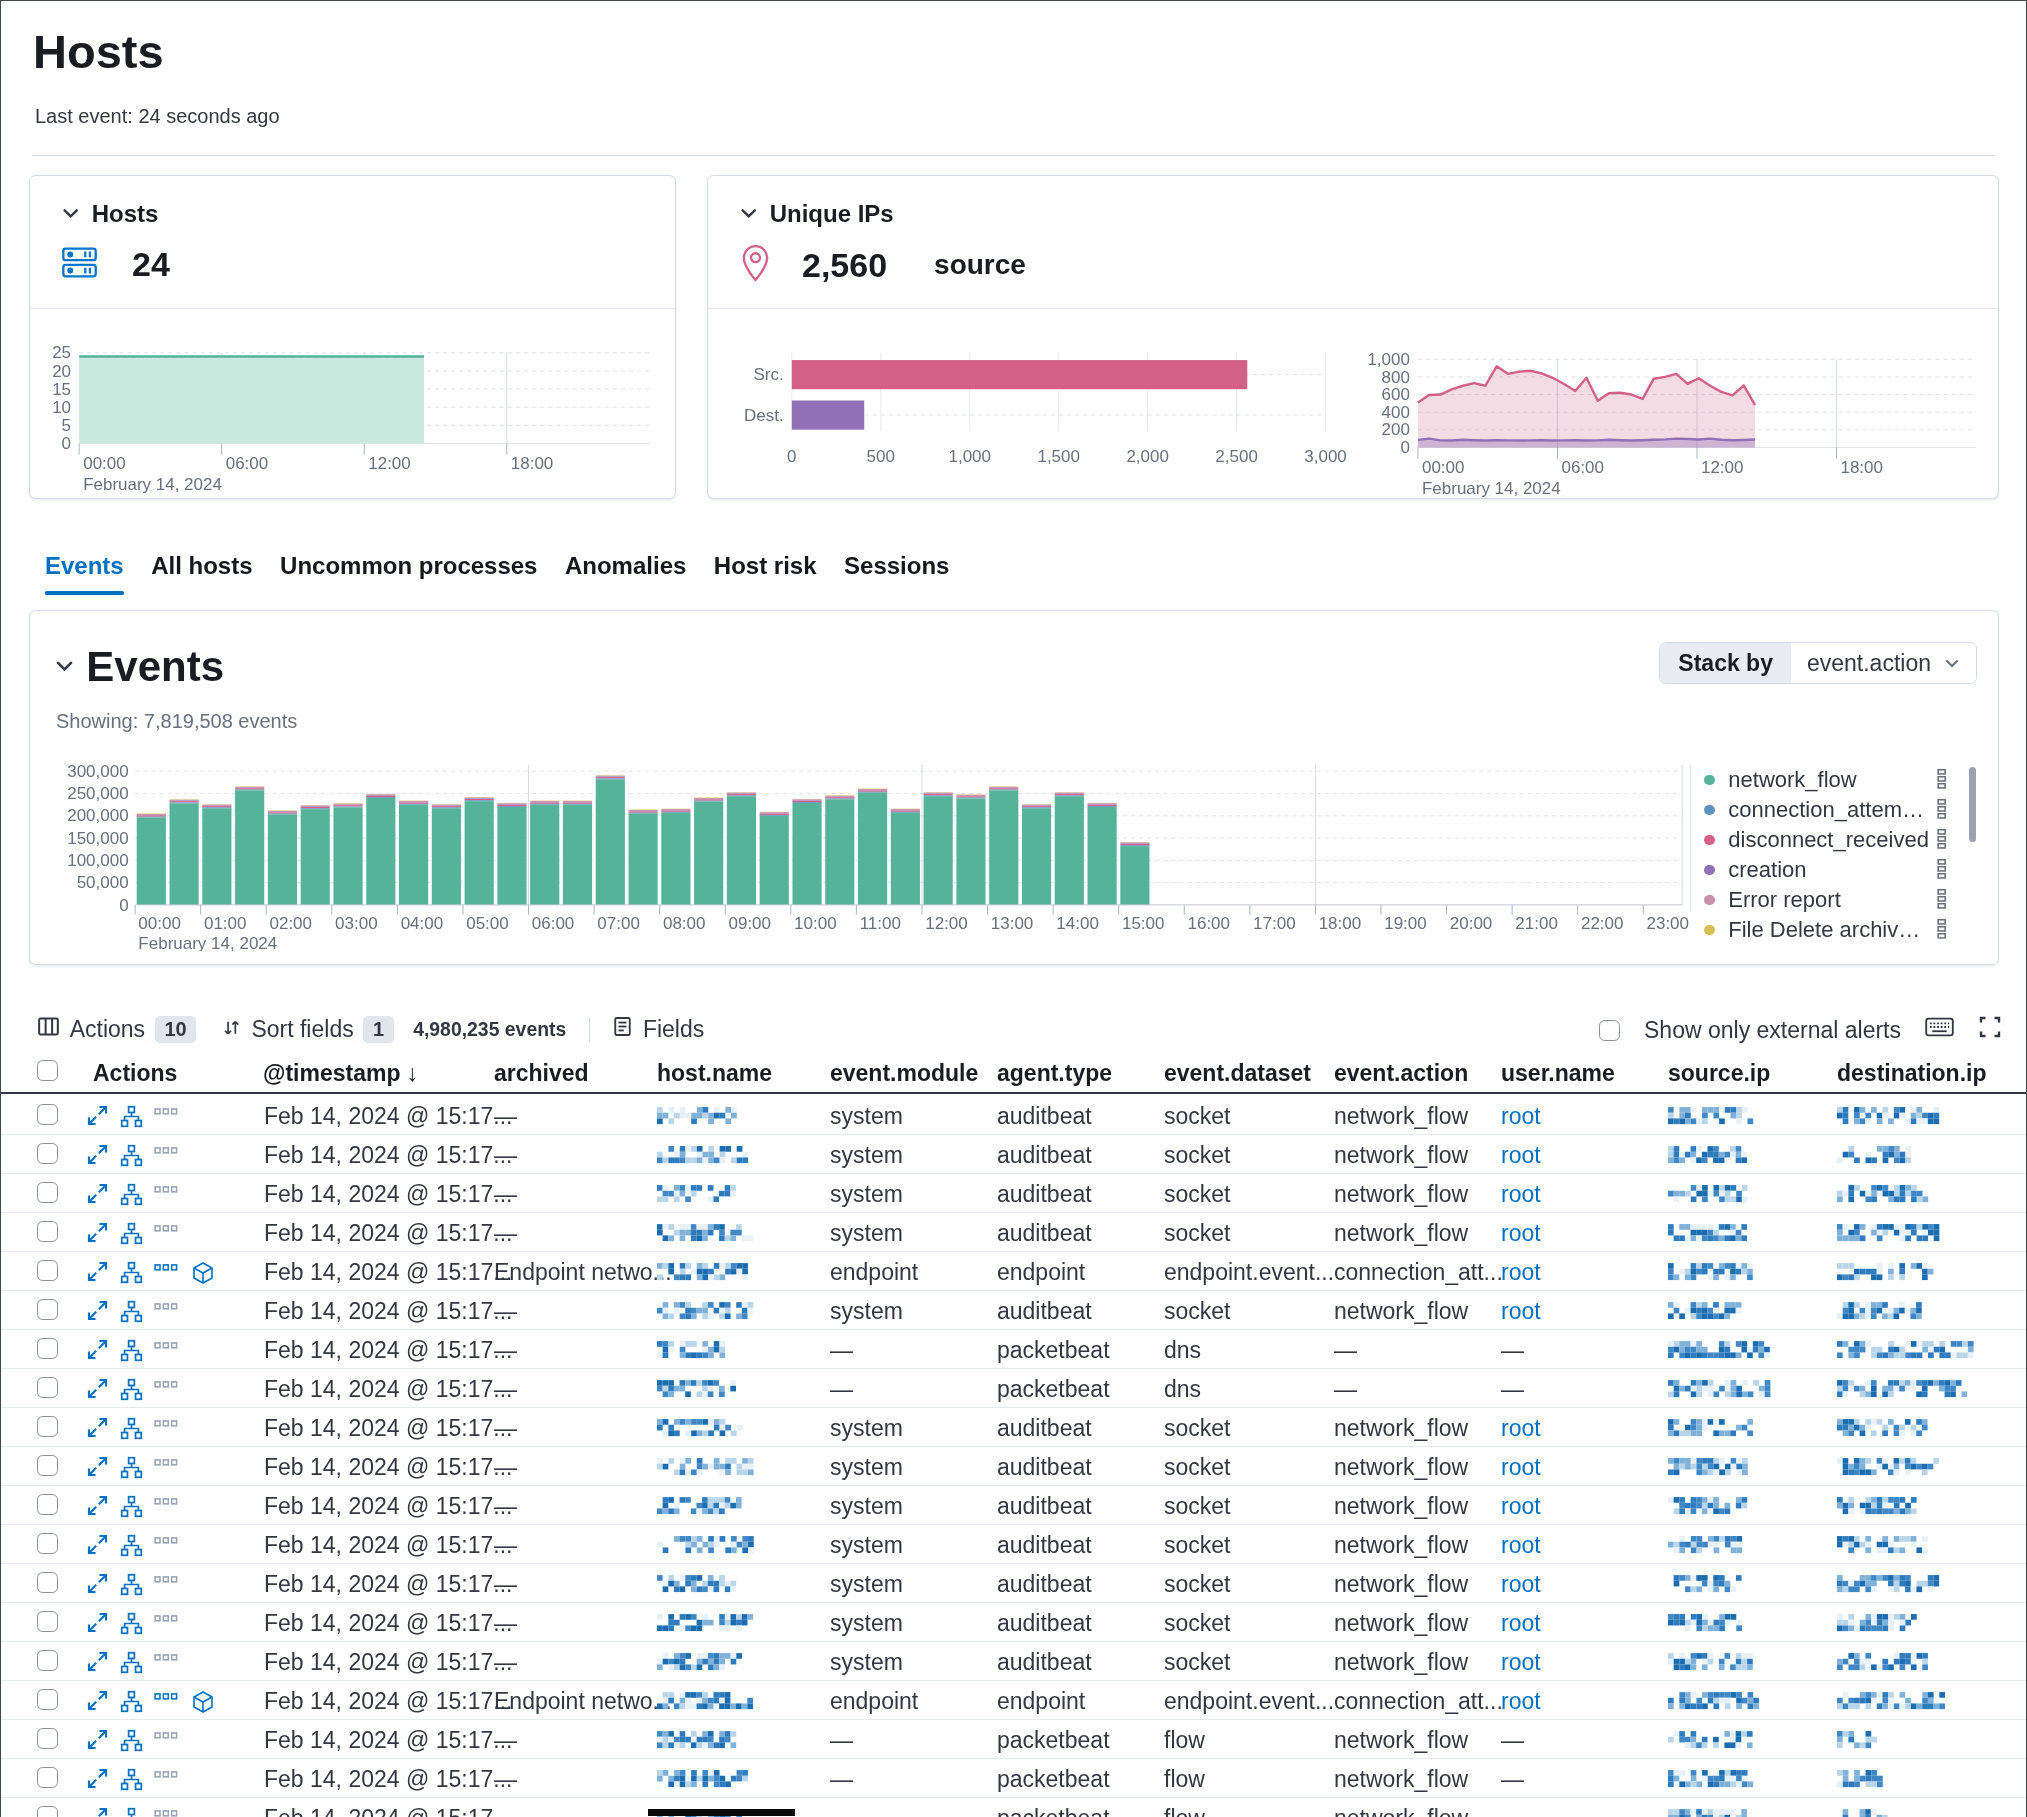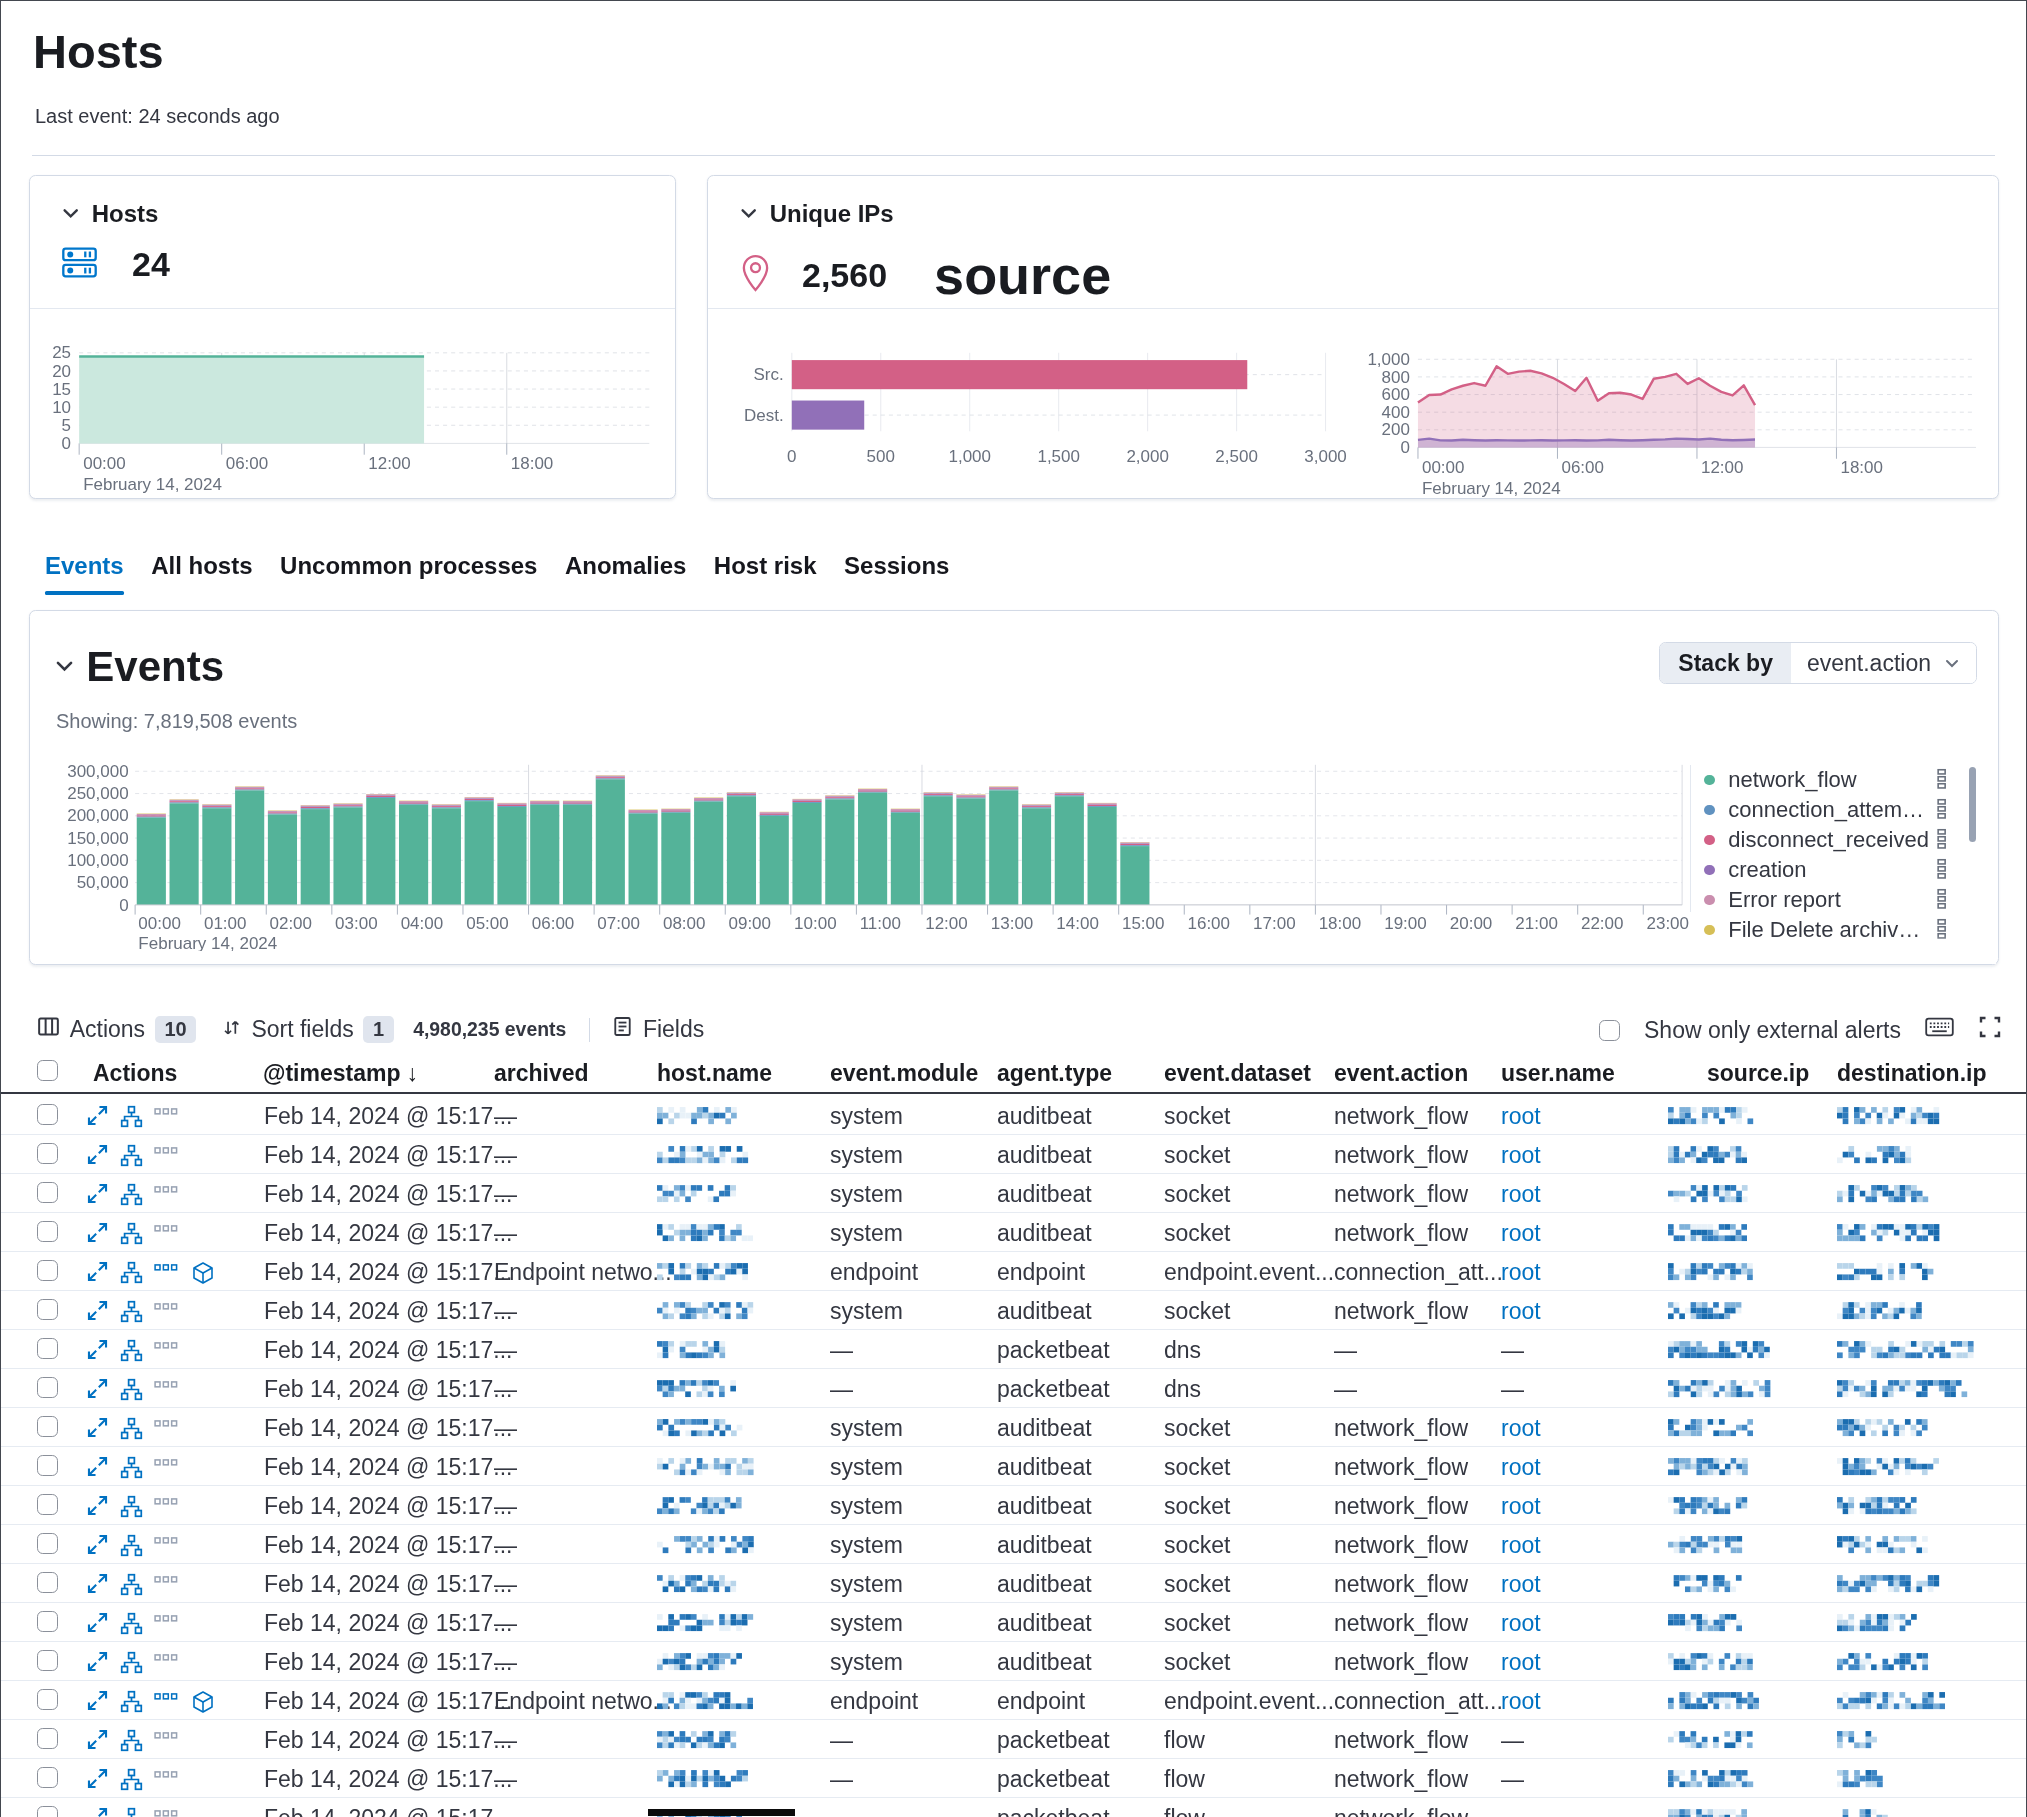--- a/index.html
+++ b/index.html
@@ -16,21 +16,21 @@
   
   .card { position:absolute; top:174px; height:324px; background:#fff; border:0.8px solid #D3DAE6;
           border-radius:6.5px; box-shadow:0 1.6px 2.4px rgba(152,162,179,.18); }
   #card-hosts { left:28px; width:647px; }
   #card-ips   { left:706px; width:1292px; }
   .card-head { position:absolute; left:31px; top:24px; display:flex; align-items:center; gap:11.3px; }
   .card-title { font-size:24px; font-weight:700; color:#1a1c21; }
   .card-divider { position:absolute; left:0; right:0; top:132px; height:0.8px; background:#E3E8F0; }
   .kpi-row { position:absolute; top:68px; left:31px; display:flex; align-items:center; }
   .kpi-value { font-size:34px; font-weight:700; color:#1a1c21; }
-  .kpi-label { font-size:54px; font-weight:700; color:#1a1c21; }
+  .kpi-label { font-size:28px; font-weight:700; color:#1a1c21; }
   svg text { font-family:"Liberation Sans","DejaVu Sans",sans-serif; }
   .axis-t { font-size:21px; fill:#69707D; }
 
   
   .tabs { position:absolute; left:44px; top:551px; display:flex; gap:27.5px; }
   .tab { font-size:24px; font-weight:700; color:#16171d; padding-bottom:13px; cursor:pointer; position:relative; }
   .tab.active { color:#0071C2; }
   .tab.active::after { content:""; position:absolute; left:0; right:0; bottom:-1.6px; height:4px; background:#0071C2; border-radius:1.6px; }
 
   
@@ -617,21 +617,21 @@
     <span class="checkbox" style="position:absolute;left:36px;top:6.5px"></span>
   <span class="th" style="left: 92px;">Actions</span>
       <span class="th" style="left: 262px;">@timestamp<span style="font-weight: 400;"> ↓</span></span>
       <span class="th" style="left: 493px;">archived</span>
       <span class="th" style="left: 656px;">host.name</span>
       <span class="th" style="left: 829px;">event.module</span>
       <span class="th" style="left: 996px;">agent.type</span>
       <span class="th" style="left: 1163px;">event.dataset</span>
       <span class="th" style="left: 1333px;">event.action</span>
       <span class="th" style="left: 1500px;">user.name</span>
-      <span class="th" style="left: 1706px;">source.ip</span>
+      <span class="th" style="left: 1667px;">source.ip</span>
       <span class="th" style="left: 1836px;">destination.ip</span>
     </div>
 
   <div class="rows" id="rows">
       <div class="trow">
         <span class="checkbox row-cb"></span>
         <span class="ricon" style="left: 86px;"><svg width="21" height="21" viewBox="0 0 16 16" fill="none" stroke="#0071C2" stroke-width="1.6">
             <path d="M9.5 1.5h5v5M14.5 1.5L9 7M6.5 14.5h-5v-5M1.5 14.5L7 9"></path>
           </svg></span>
         <span class="ricon" style="left: 119px;"><svg width="23" height="23" viewBox="0 0 20 20" fill="none" stroke="#0071C2" stroke-width="1.5">

